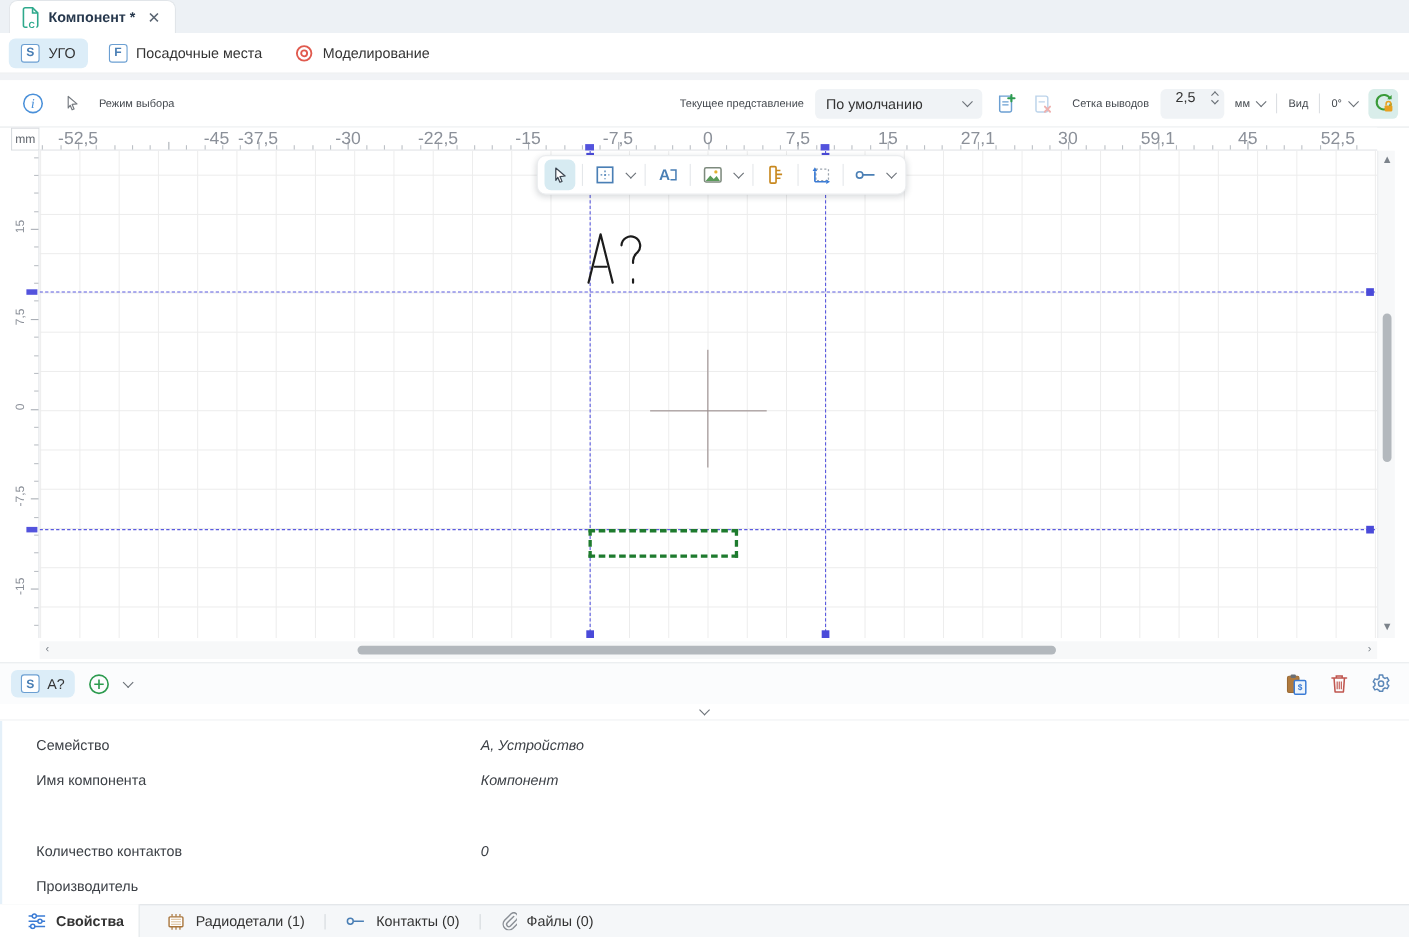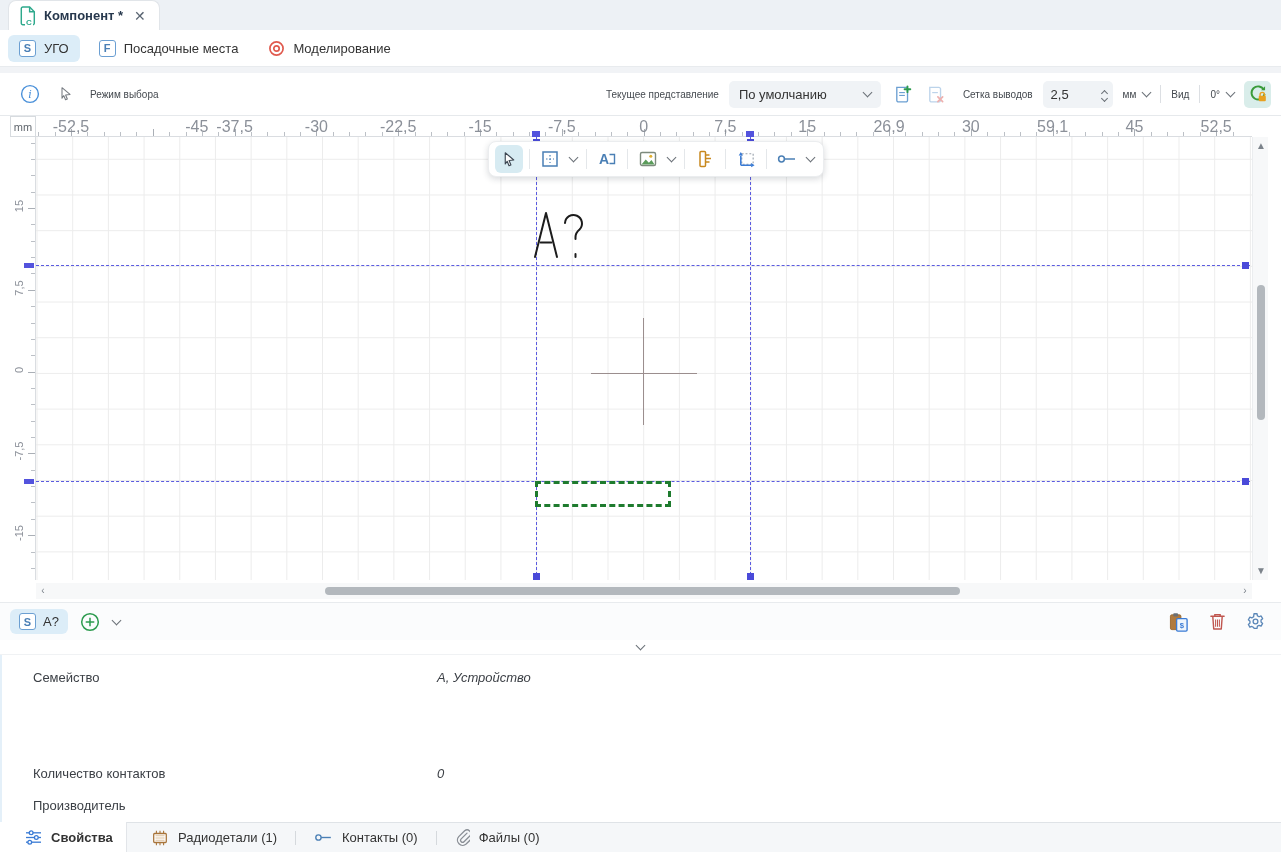--- a/index.html
+++ b/index.html
@@ -24,22 +24,22 @@
   
   .gapstrip{position:absolute;left:0;top:67px;width:1281px;height:6px;background:#f1f3f6;}
   
   .maintoolbar{position:absolute;left:0;top:73px;width:1281px;height:43px;background:#fff;
                border-bottom:1px solid #e6e9ec;display:flex;align-items:center;box-sizing:border-box;padding:0 10px 0 18px;}
   .mt-left{display:flex;align-items:center;gap:14px;}
   .mt-right{margin-left:auto;display:flex;align-items:center;gap:10px;}
   .mt-label{color:#44494f;font-size:10px;white-space:nowrap;}
   .select-box{height:27px;min-width:152px;background:#f0f3f6;border-radius:5px;display:flex;align-items:center;
               justify-content:space-between;padding:0 10px;box-sizing:border-box;color:#333;}
-  .spinner{height:27px;width:70px;background:#f0f3f6;border-radius:5px;display:flex;align-items:center;
-           box-sizing:border-box;padding:0 6px 0 8px;color:#333;justify-content:space-between;}
+  .spinner{height:27px;width:58px;background:#f0f3f6;border-radius:5px;display:flex;align-items:flex-start;
+           box-sizing:border-box;padding:0 6px 0 14px;color:#333;justify-content:space-between;}
   .spin-arrows{display:flex;flex-direction:column;gap:3px;align-items:center;}
   .chev{display:inline-block;width:6px;height:6px;border-right:1.5px solid #6a7077;border-bottom:1.5px solid #6a7077;transform:rotate(45deg);margin-top:-3px;}
   .chev.up{transform:rotate(-135deg);margin-top:3px;}
   .chev.tiny{width:4px;height:4px;}
   .vsep{width:1px;height:18px;background:#dcdfe3;}
   .lock-btn{width:27px;height:27px;background:#d9edea;border-radius:5px;display:flex;align-items:center;justify-content:center;}
   .icon-btn{display:flex;align-items:center;justify-content:center;padding:2px;}
   .disabled{opacity:.45;}
   
   .corner-box{position:absolute;left:10px;top:116px;width:26px;height:21px;background:#fff;
@@ -296,21 +296,21 @@
       <div class="h-rlabel" style="left: 35px;">-52,5</div>
       <div class="h-rlabel" style="left: 116.8px; margin-left: 44px;">-45</div>
       <div class="h-rlabel" style="left: 198.6px;">-37,5</div>
       <div class="h-rlabel" style="left: 280.4px;">-30</div>
       <div class="h-rlabel" style="left: 362.2px;">-22,5</div>
       <div class="h-rlabel" style="left: 444px;">-15</div>
       <div class="h-rlabel" style="left: 525.8px;">-7,5</div>
       <div class="h-rlabel" style="left: 607.6px;">0</div>
       <div class="h-rlabel" style="left: 689.4px;">7,5</div>
       <div class="h-rlabel" style="left: 771.2px;">15</div>
-      <div class="h-rlabel" style="left: 853px;">26,9</div>
+      <div class="h-rlabel" style="left: 853px;">27,1</div>
       <div class="h-rlabel" style="left: 934.8px;">30</div>
       <div class="h-rlabel" style="left: 1016.6px;">59,1</div>
       <div class="h-rlabel" style="left: 1098.4px;">45</div>
       <div class="h-rlabel" style="left: 1180.2px;">52,5</div>
     </div>
   <div class="v-ruler">
     <div class="v-marker" style="top:126px"></div>
     <div class="v-marker" style="top:342px"></div>
   <div class="v-tick" style="top: 5.56px;"></div>
       <div class="v-tick" style="top: 21.92px;"></div>
@@ -498,20 +498,24 @@
 
   <div class="collapse-row">
     <span class="chev"></span>
   </div>
 
   <div class="props">
     <div class="prop-row" style="top:6px">
       <span class="prop-label">Семейство</span>
       <span class="prop-value">А, Устройство</span>
     </div>
+    <div class="prop-row" style="top:38px">
+      <span class="prop-label">Имя компонента</span>
+      <span class="prop-value">Компонент</span>
+    </div>
     <div class="prop-row" style="top:102px">
       <span class="prop-label">Количество контактов</span>
       <span class="prop-value">0</span>
     </div>
     <div class="prop-row" style="top:134px">
       <span class="prop-label">Производитель</span>
       <span class="prop-value"></span>
     </div>
   </div>
 

